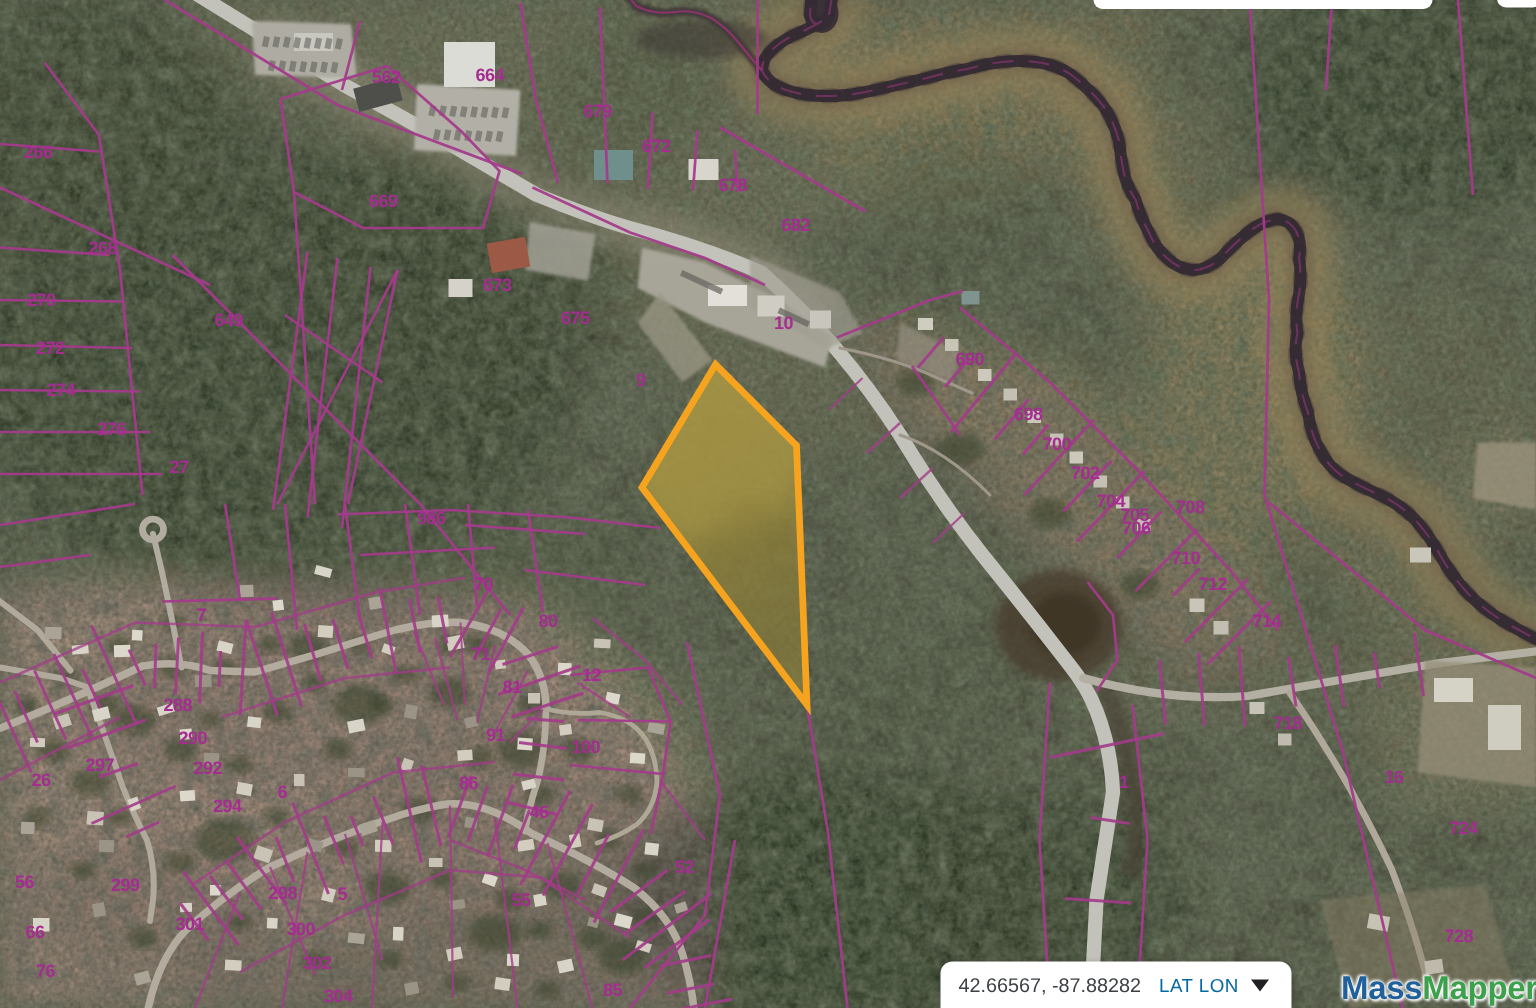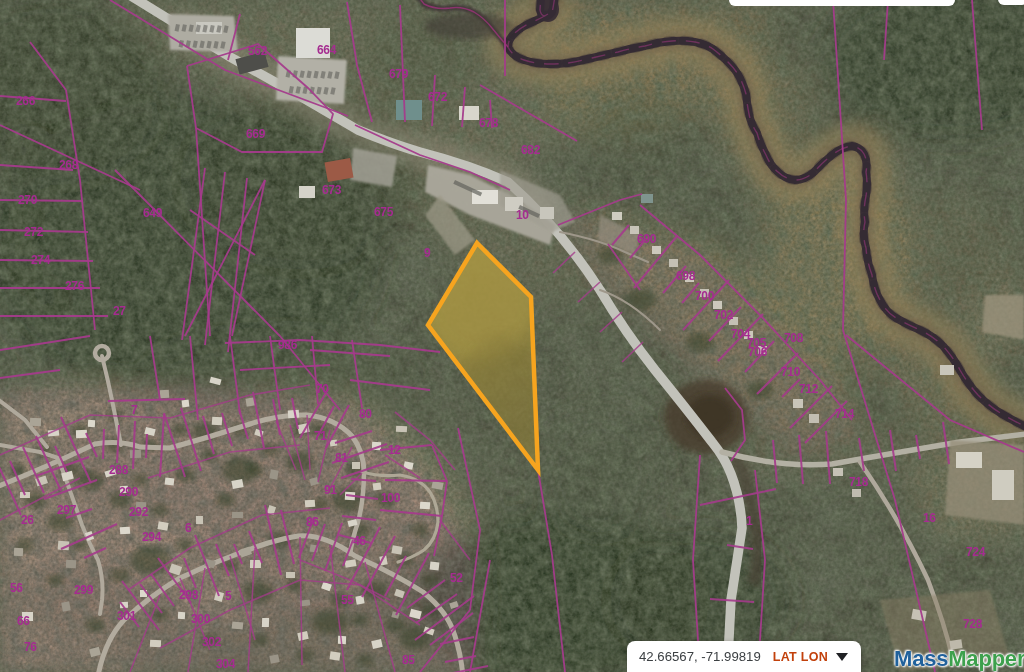--- a/index.html
+++ b/index.html
@@ -1,21 +1,21 @@
 <!DOCTYPE html>
 <html><head><meta charset="utf-8">
 <style>
 html,body{margin:0;padding:0;width:1024px;height:672px;overflow:hidden;background:#585a4b;
 font-family:"Liberation Sans",sans-serif;}
 #map{position:absolute;left:0;top:0;width:818px;height:672px;}
 .topbar{position:absolute;background:#fff;border-radius:6px;}
 #coord{position:absolute;left:627px;top:641px;width:234px;height:31px;background:#fff;
 border-radius:8px 8px 0 0;box-shadow:0 1px 4px rgba(0,0,0,.3);display:flex;align-items:center;white-space:nowrap;}
 #coord .nums{color:#3c4043;font-size:13.2px;margin-left:12px;}
-#coord .latlon{color:#c2410c;font-size:12.5px;font-weight:bold;margin-left:12px;letter-spacing:0.3px;}
+#coord .latlon{color:#0369a1;font-size:12.5px;font-weight:normal;margin-left:12px;letter-spacing:0.3px;}
 #coord .tri{width:0;height:0;border-left:6.5px solid transparent;border-right:6.5px solid transparent;
 border-top:8px solid #202124;margin-left:8px;}
 #logo{position:absolute;left:894px;top:646px;font-size:22px;font-weight:bold;white-space:nowrap;letter-spacing:-0.2px;
 text-shadow:0 0 3px #fff,0 0 1px #fff,1px 1px 2px #fff,-1px -1px 2px #fff;}
 #logo .m1{color:#20619b;} #logo .m2{color:#3da04d;}
 </style></head>
 <body>
 <div id="map"><svg width="1024" height="672" viewBox="0 0 1024 672" xmlns="http://www.w3.org/2000/svg">
       <defs>
 <filter id="mottle" x="0" y="0" width="100%" height="100%">
@@ -600,16 +600,16 @@
         <text x="24" y="651">76</text>
         <text x="185" y="532">6</text>
         <text x="225" y="600">5</text>
         <text x="402" y="664">85</text>
         <text x="131" y="414">7</text>
       </g>
     </svg></div>
 <div class="topbar" style="left:729px;top:-8px;width:226px;height:14px;"></div>
 <div class="topbar" style="left:998px;top:-8px;width:30px;height:13px;"></div>
 <div id="coord">
-    <span class="nums">42.66567, -71.99819</span>
+    <span class="nums">42.66567, -87.88282</span>
     <span class="latlon">LAT LON</span>
     <div class="tri"></div>
   </div>
 <div id="logo"><span class="m1">Mass</span><span class="m2">Mapper</span></div>
 </body></html>

